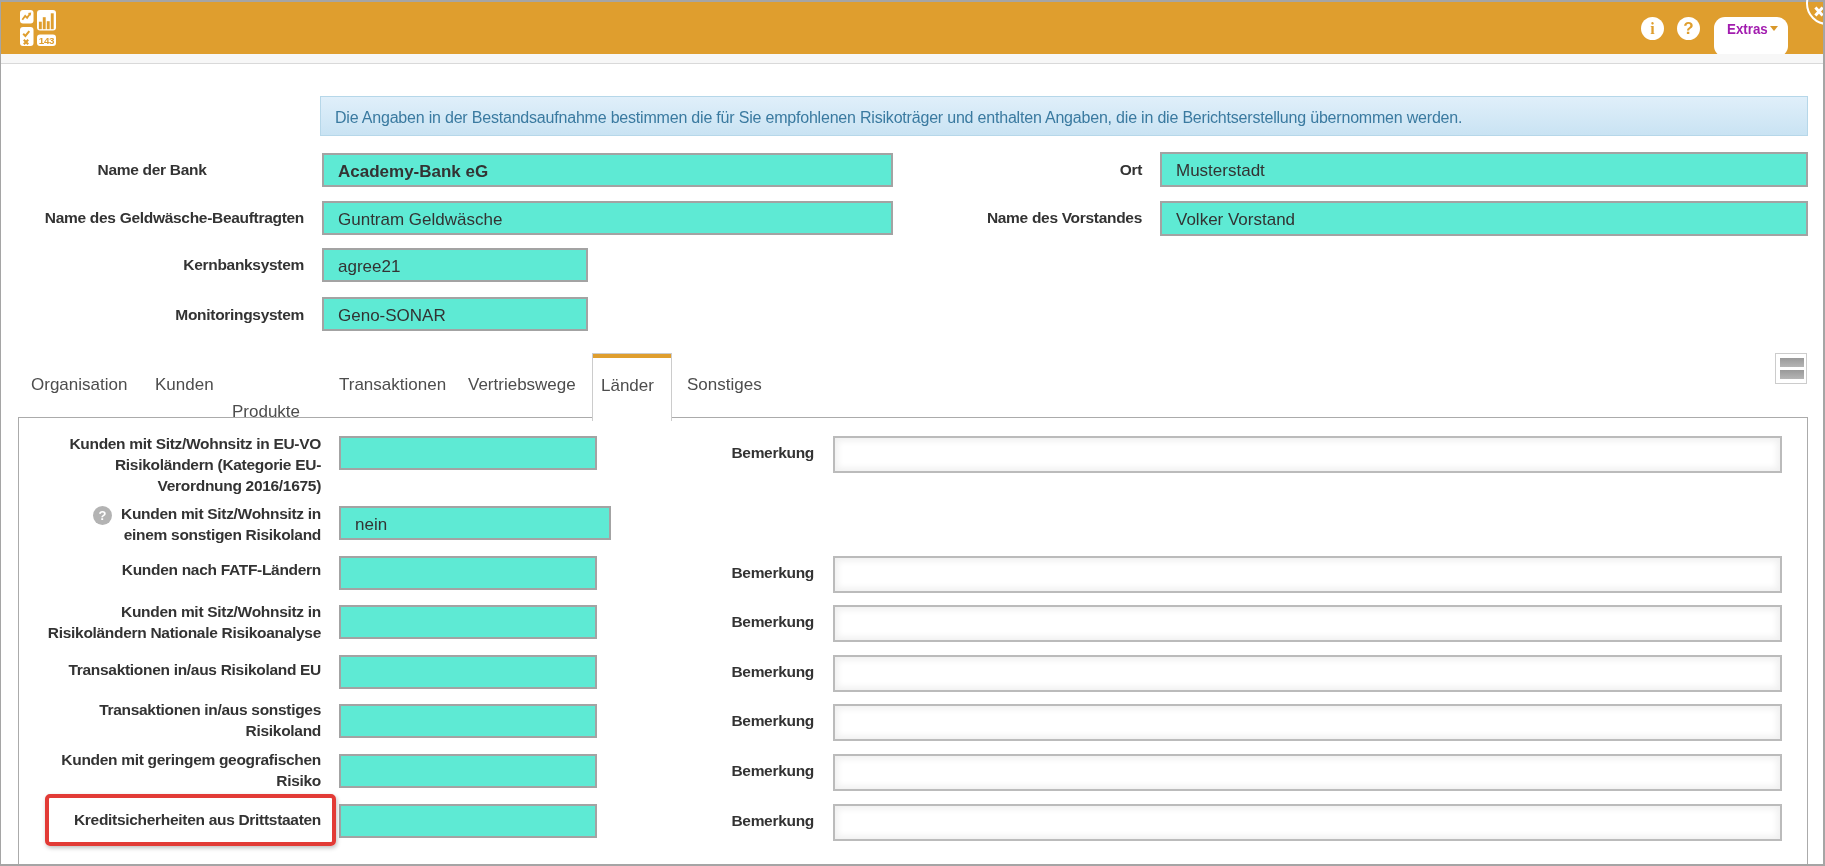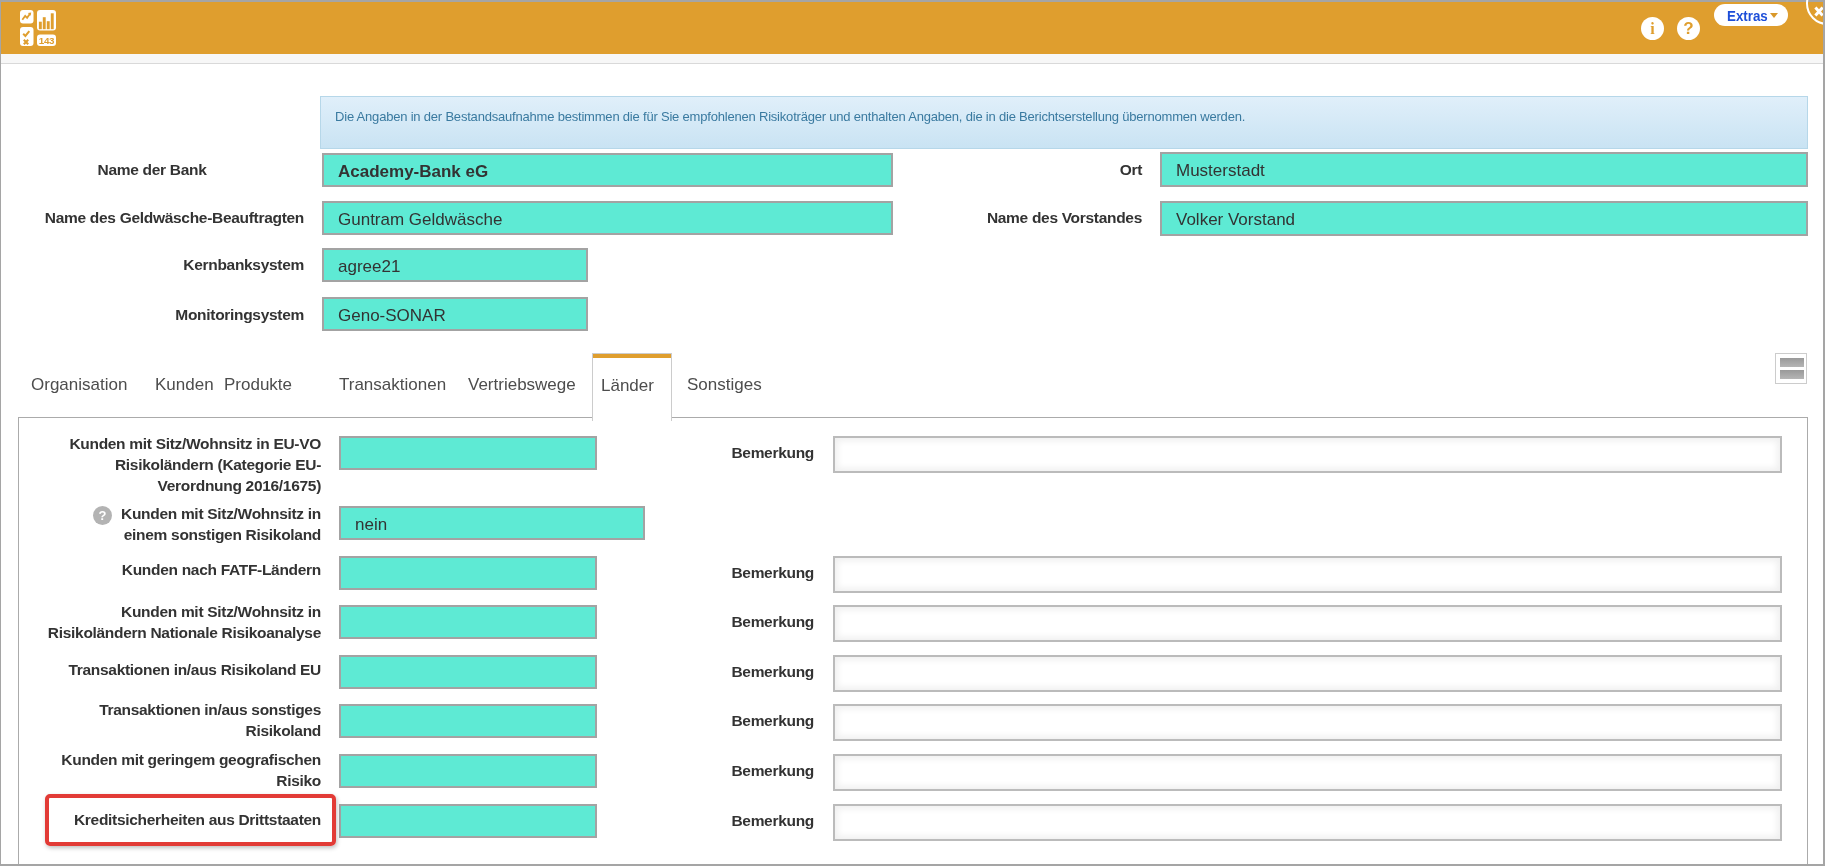--- a/index.html
+++ b/index.html
@@ -10,31 +10,31 @@
   
   #frame-top    { left:0; top:0; width:1825px; height:2px; background:#a5a5a5; }
   #frame-left   { left:0; top:0; width:1px; height:866px; background:#a5a5a5; }
   #frame-right  { left:1823px; top:0; width:2px; height:866px; background:#a5a5a5; }
   #frame-bottom { left:0; top:864px; width:1825px; height:2px; background:#a5a5a5; }
   
   #header { left:1px; top:2px; width:1822px; height:52px; background:#df9e2e; }
   #title  { left:64px; top:14px; color:#fff; font-size:19.5px; font-weight:bold; letter-spacing:-0.85px; }
   .hcirc { top:15px; width:23px; height:23px; background:#fff; border-radius:50%;
            color:#df9e2e; text-align:center; font-weight:bold; }
-  #extras { left:1713px; top:2px; width:74px; height:22px; background:#fff; border-radius:11px;
-            color:#1d4ed8; font-weight:bold; font-size:15.5px; }
+  #extras { left:1713px; top:15px; width:74px; height:40px; background:#fff; border-radius:11px;
+            color:#a21caf; font-weight:bold; font-size:15.5px; }
   #extras span { position:absolute; left:13px; top:2.5px; transform:scaleX(0.86); transform-origin:left; }
   #extras .tri { position:absolute; left:56px; top:9px; width:0; height:0;
       border-left:4.5px solid transparent; border-right:4.5px solid transparent; border-top:5.5px solid #d9982a; }
   #closering { left:1804.5px; top:-20.5px; width:43px; height:43px; border:2.6px solid #fff; border-radius:50%; }
   
   #strip { left:1px; top:54px; width:1822px; height:10px; background:#f7f7f7; border-bottom:1px solid #d9d9d9; }
   
-  #infobox { left:320px; top:96px; width:1488px; height:53px; background:linear-gradient(#e0effa,#c9e3f3);
-             border:1px solid #b6d7e9; color:#3a7aa0; font-size:13px; letter-spacing:-0.2px; }
+  #infobox { left:320px; top:96px; width:1488px; height:40px; background:linear-gradient(#e0effa,#c9e3f3);
+             border:1px solid #b6d7e9; color:#3a7aa0; font-size:16px; letter-spacing:-0.2px; }
   #infobox span { position:absolute; left:14px; top:11.5px; }
   
   .lbl { font-weight:bold; font-size:15.5px; color:#333; text-align:right; letter-spacing:-0.3px; }
   .inp { background:#5eead4; border:2px solid #a3a3a3; font-size:17px; color:#333; }
   .inp span { position:absolute; left:14px; top:6.5px; }
   .bem { background:#fff; border:2px solid #bbb; box-shadow:inset 0 0 6px 3px #f0f0f0; }
   
   .tab { font-size:17px; color:#4d4d4d; top:375px; }
   #acttab { left:592px; top:353px; width:80px; height:68px; background:#fff;
             border:1px solid #ccc; border-bottom:none; z-index:5; }
@@ -109,21 +109,21 @@
 <div class="abs lbl" style="left:838px;  top:209px; width:304px;">Name des Vorstandes</div>
 <div class="abs inp" style="left:1160px; top:152px; width:648px; height:35px;">
     <span>Musterstadt</span>
   </div>
 <div class="abs inp" style="left:1160px; top:201px; width:648px; height:35px;">
     <span>Volker Vorstand</span>
   </div>
 
 <div class="abs tab" style="left:31px;">Organisation</div>
 <div class="abs tab" style="left:155px;">Kunden</div>
-<div class="abs tab" style="left:224px;">Produkte</div>
+<div class="abs tab" style="left:232px;margin-top:27px;">Produkte</div>
 <div class="abs tab" style="left:339px;">Transaktionen</div>
 <div class="abs tab" style="left:468px;">Vertriebswege</div>
 <div class="abs tab" style="left:687px;">Sonstiges</div>
 <div class="abs" id="acttab">
     <div class="bar"></div>
     <div class="txt">Länder</div>
   </div>
 <div class="abs" id="collapsebtn">
     <div class="b1"></div>
     <div class="b2"></div>
@@ -136,21 +136,21 @@
 <div class="abs help" style="left:93px; top:506px;">?</div>
 <div class="abs lbl" style="left:0; top:561px; width:321px;">Kunden nach FATF-Ländern</div>
 <div class="abs lbl" style="left:0; top:601px; width:321px; line-height:21px;">Kunden mit Sitz/Wohnsitz in<br>Risikoländern Nationale Risikoanalyse</div>
 <div class="abs lbl" style="left:0; top:661px; width:321px;">Transaktionen in/aus Risikoland EU</div>
 <div class="abs lbl" style="left:0; top:699px; width:321px; line-height:21px;">Transaktionen in/aus sonstiges<br>Risikoland</div>
 <div class="abs lbl" style="left:0; top:749px; width:321px; line-height:21px;">Kunden mit geringem geografischen<br>Risiko</div>
 <div class="abs lbl" style="left:0; top:811px; width:321px;">Kreditsicherheiten aus Drittstaaten</div>
 <div class="abs" id="redbox"></div>
 
 <div class="abs inp" style="left:339px; top:436px; width:258px; height:34px;"></div>
-<div class="abs inp" style="left:339px; top:506px; width:306px; height:34px;">
+<div class="abs inp" style="left:339px; top:506px; width:272px; height:34px;">
     <span>nein</span>
   </div>
 <div class="abs inp" style="left:339px; top:556px; width:258px; height:34px;"></div>
 <div class="abs inp" style="left:339px; top:605px; width:258px; height:34px;"></div>
 <div class="abs inp" style="left:339px; top:655px; width:258px; height:34px;"></div>
 <div class="abs inp" style="left:339px; top:704px; width:258px; height:34px;"></div>
 <div class="abs inp" style="left:339px; top:754px; width:258px; height:34px;"></div>
 <div class="abs inp" style="left:339px; top:804px; width:258px; height:34px;"></div>
 
 <div class="abs lbl" style="left:510px; top:444px; width:304px;">Bemerkung</div>

